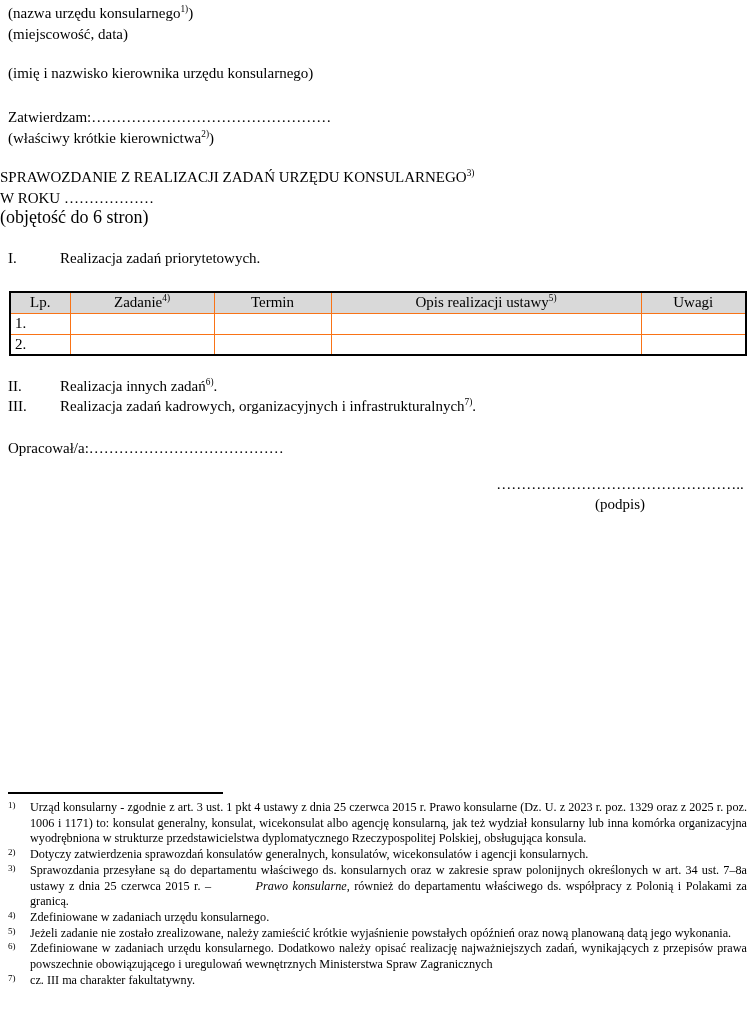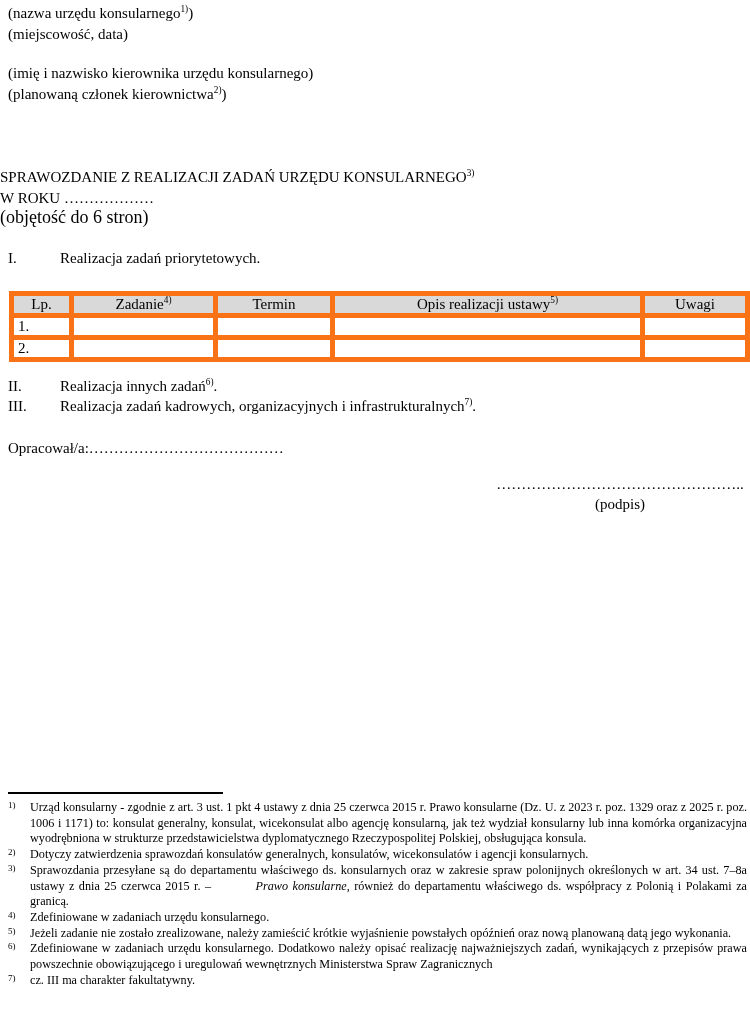--- a/index.html
+++ b/index.html
@@ -29,21 +29,21 @@
 
   
   .section-row { display:flex; line-height:20px; }
   .section-numeral { flex:0 0 52px; }
 
   
   .tasks-table {
     border-collapse:collapse; table-layout:fixed;
     width:736px; border:2px solid #000;
   }
-  .tasks-table th, .tasks-table td { border:5px solid #f97316; overflow:hidden; }
+  .tasks-table th, .tasks-table td { border:1px solid #f97316; overflow:hidden; }
   .tasks-table th {
     font-weight:normal; text-align:center;
     height:21px; font-size:15px;
   }
   .tasks-table td { height:21px; padding:0 4px; font-size:15px; text-align:left; }
 
   
   .prepared-line { line-height:20px; white-space:nowrap; }
   .sig-block { right:4px; top:475px; width:252px; text-align:center; }
   .sig-dots { line-height:19px; white-space:nowrap; overflow:hidden; }
@@ -58,21 +58,22 @@
 </style>
 </head>
 <body>
 
 <div class="page">
 
   <div class="abs top-block">
     <div class="line"><span>(nazwa urzędu konsularnego</span><sup>1)</sup><span>)</span></div>
     <div class="line">(miejscowość, data)</div>
     <div class="line gap18">(imię i nazwisko kierownika urzędu konsularnego)</div>
-    <div class="line"><span>(planowaną członek kierownictwa</span><sup>2)</sup><span>)</span></div>
+    <div class="line gap23">Zatwierdzam:…………………………………………</div>
+    <div class="line"><span>(właściwy krótkie kierownictwa</span><sup>2)</sup><span>)</span></div>
   </div>
 
   <div class="abs title-block">
     <div class="title-line"><span>SPRAWOZDANIE Z REALIZACJI ZADAŃ URZĘDU KONSULARNEGO</span><sup>3)</sup></div>
     <div class="title-line">W ROKU ………………</div>
     <div class="title-note">(objętość do 6 stron)</div>
   </div>
 
   <div class="abs section-row" style="left:8px; top:248px; width:738px;">
     <span class="section-numeral">I.</span>

